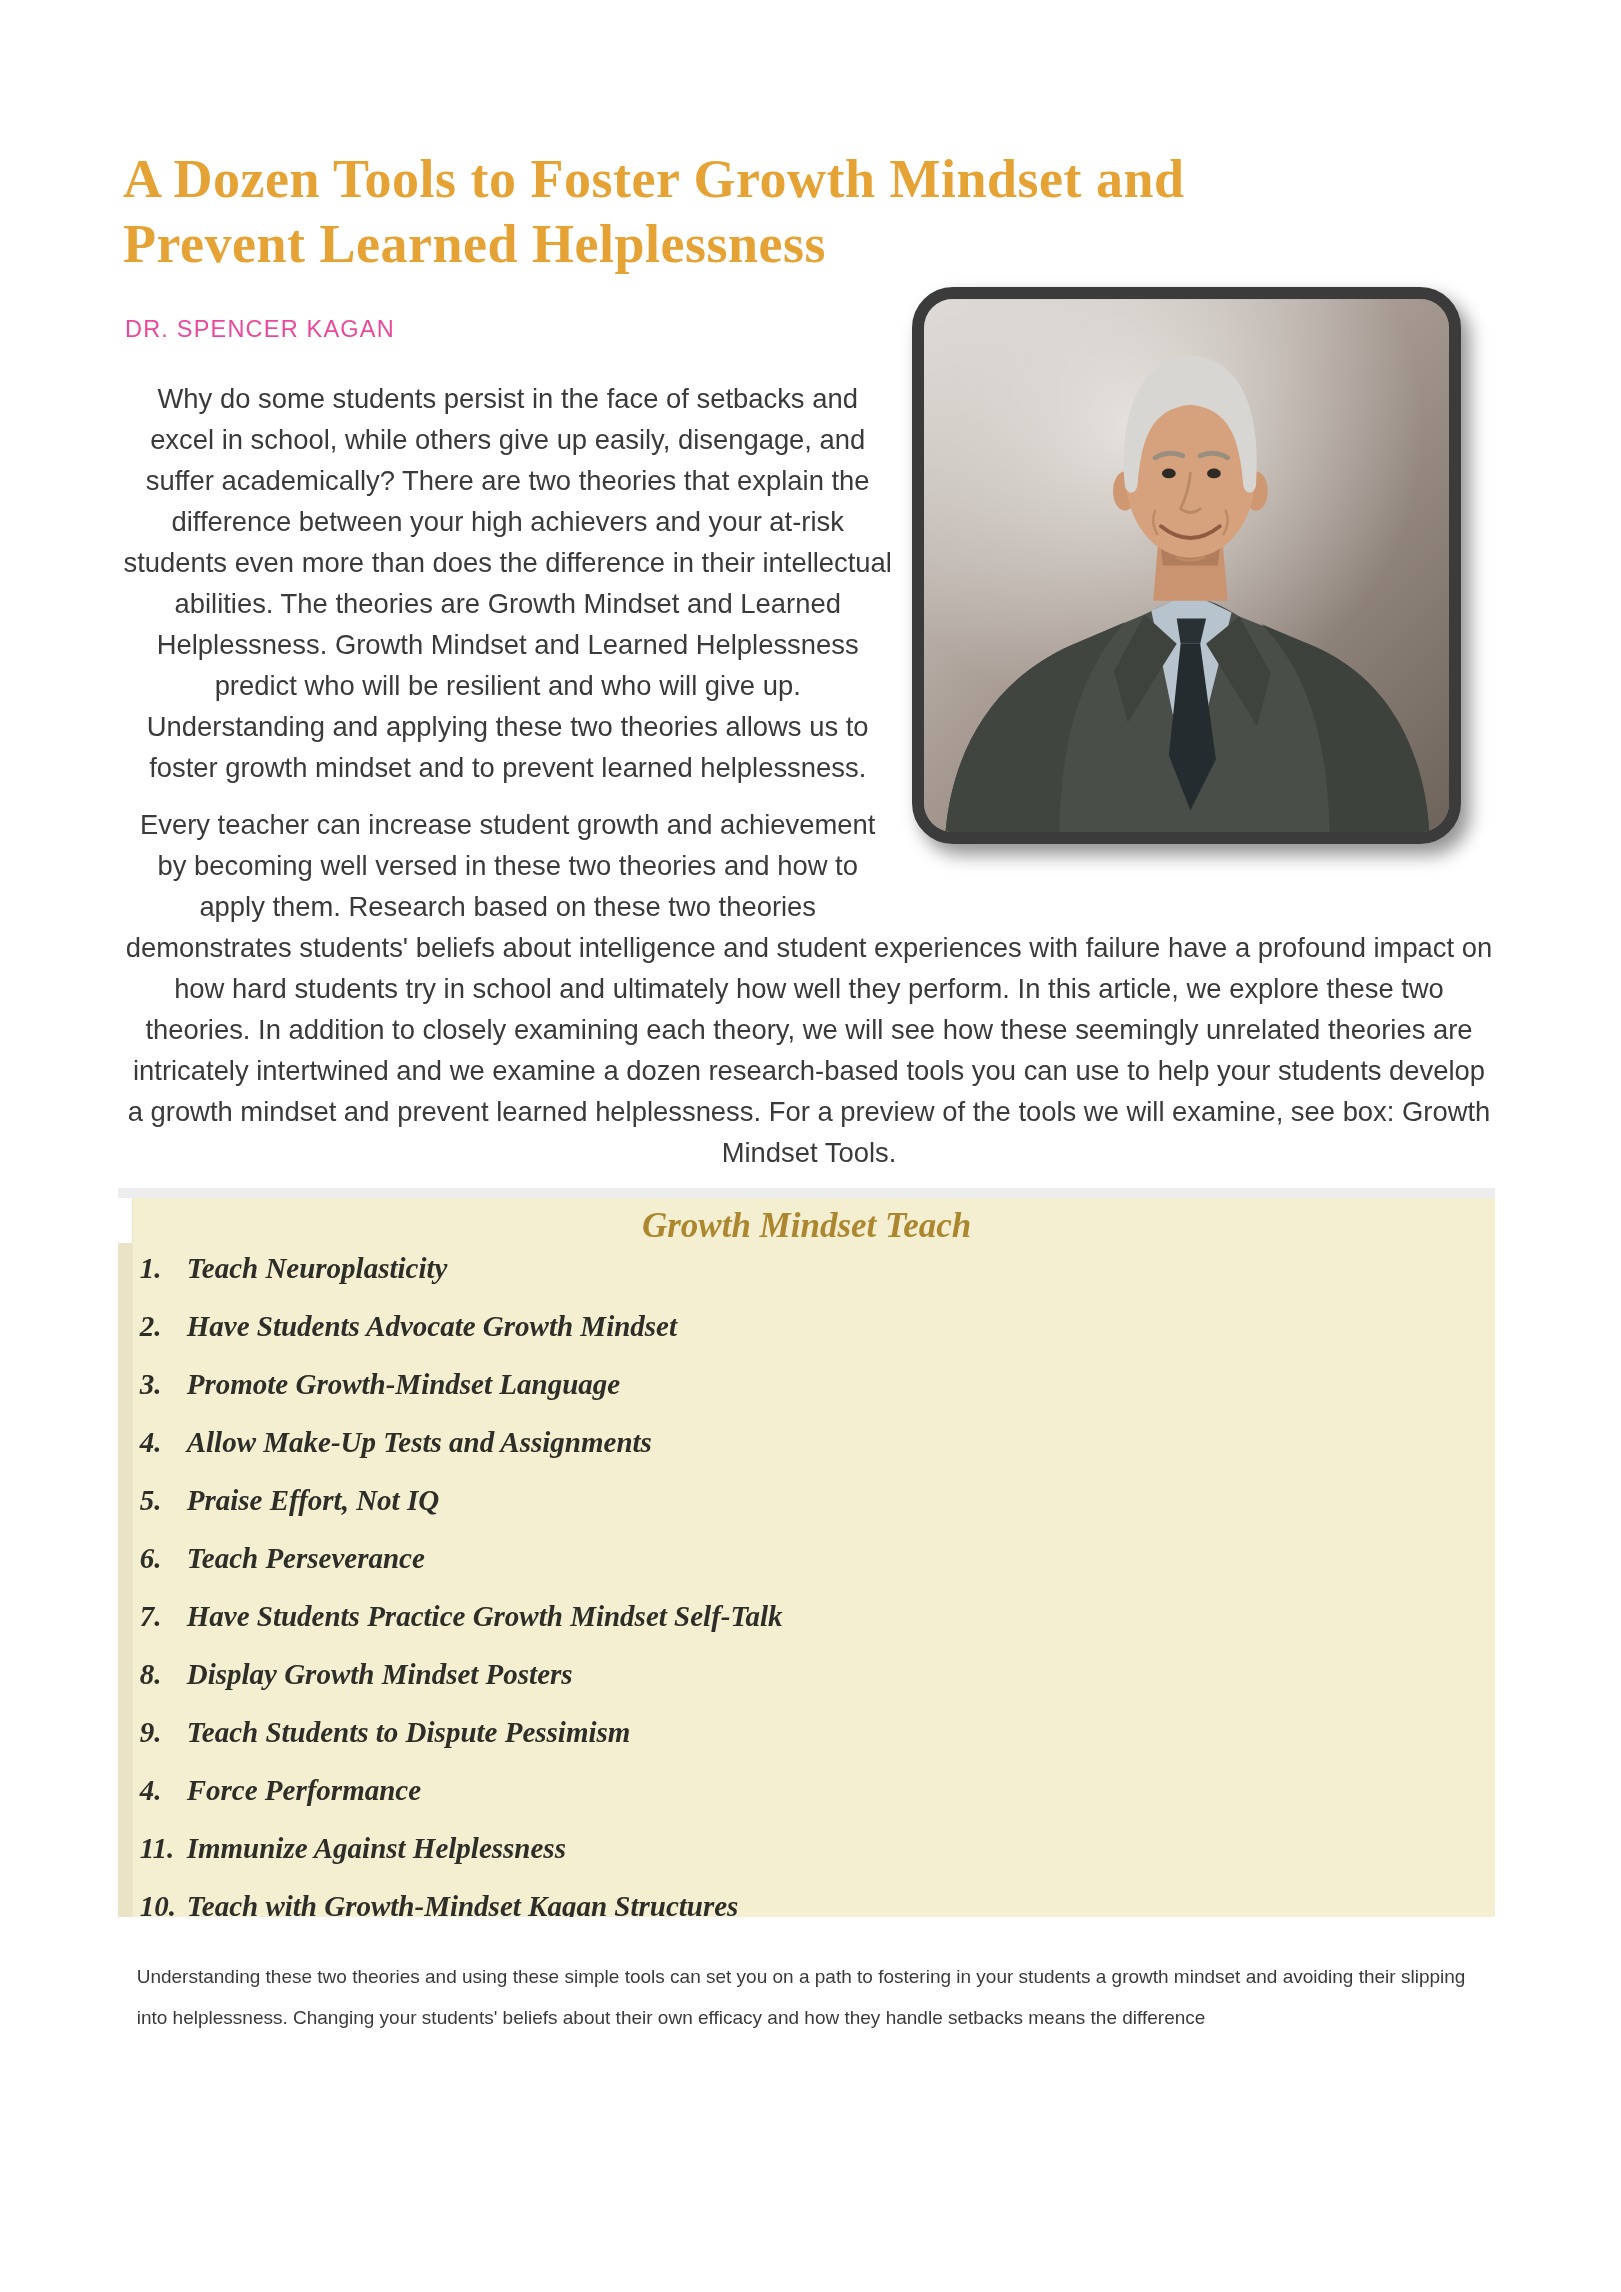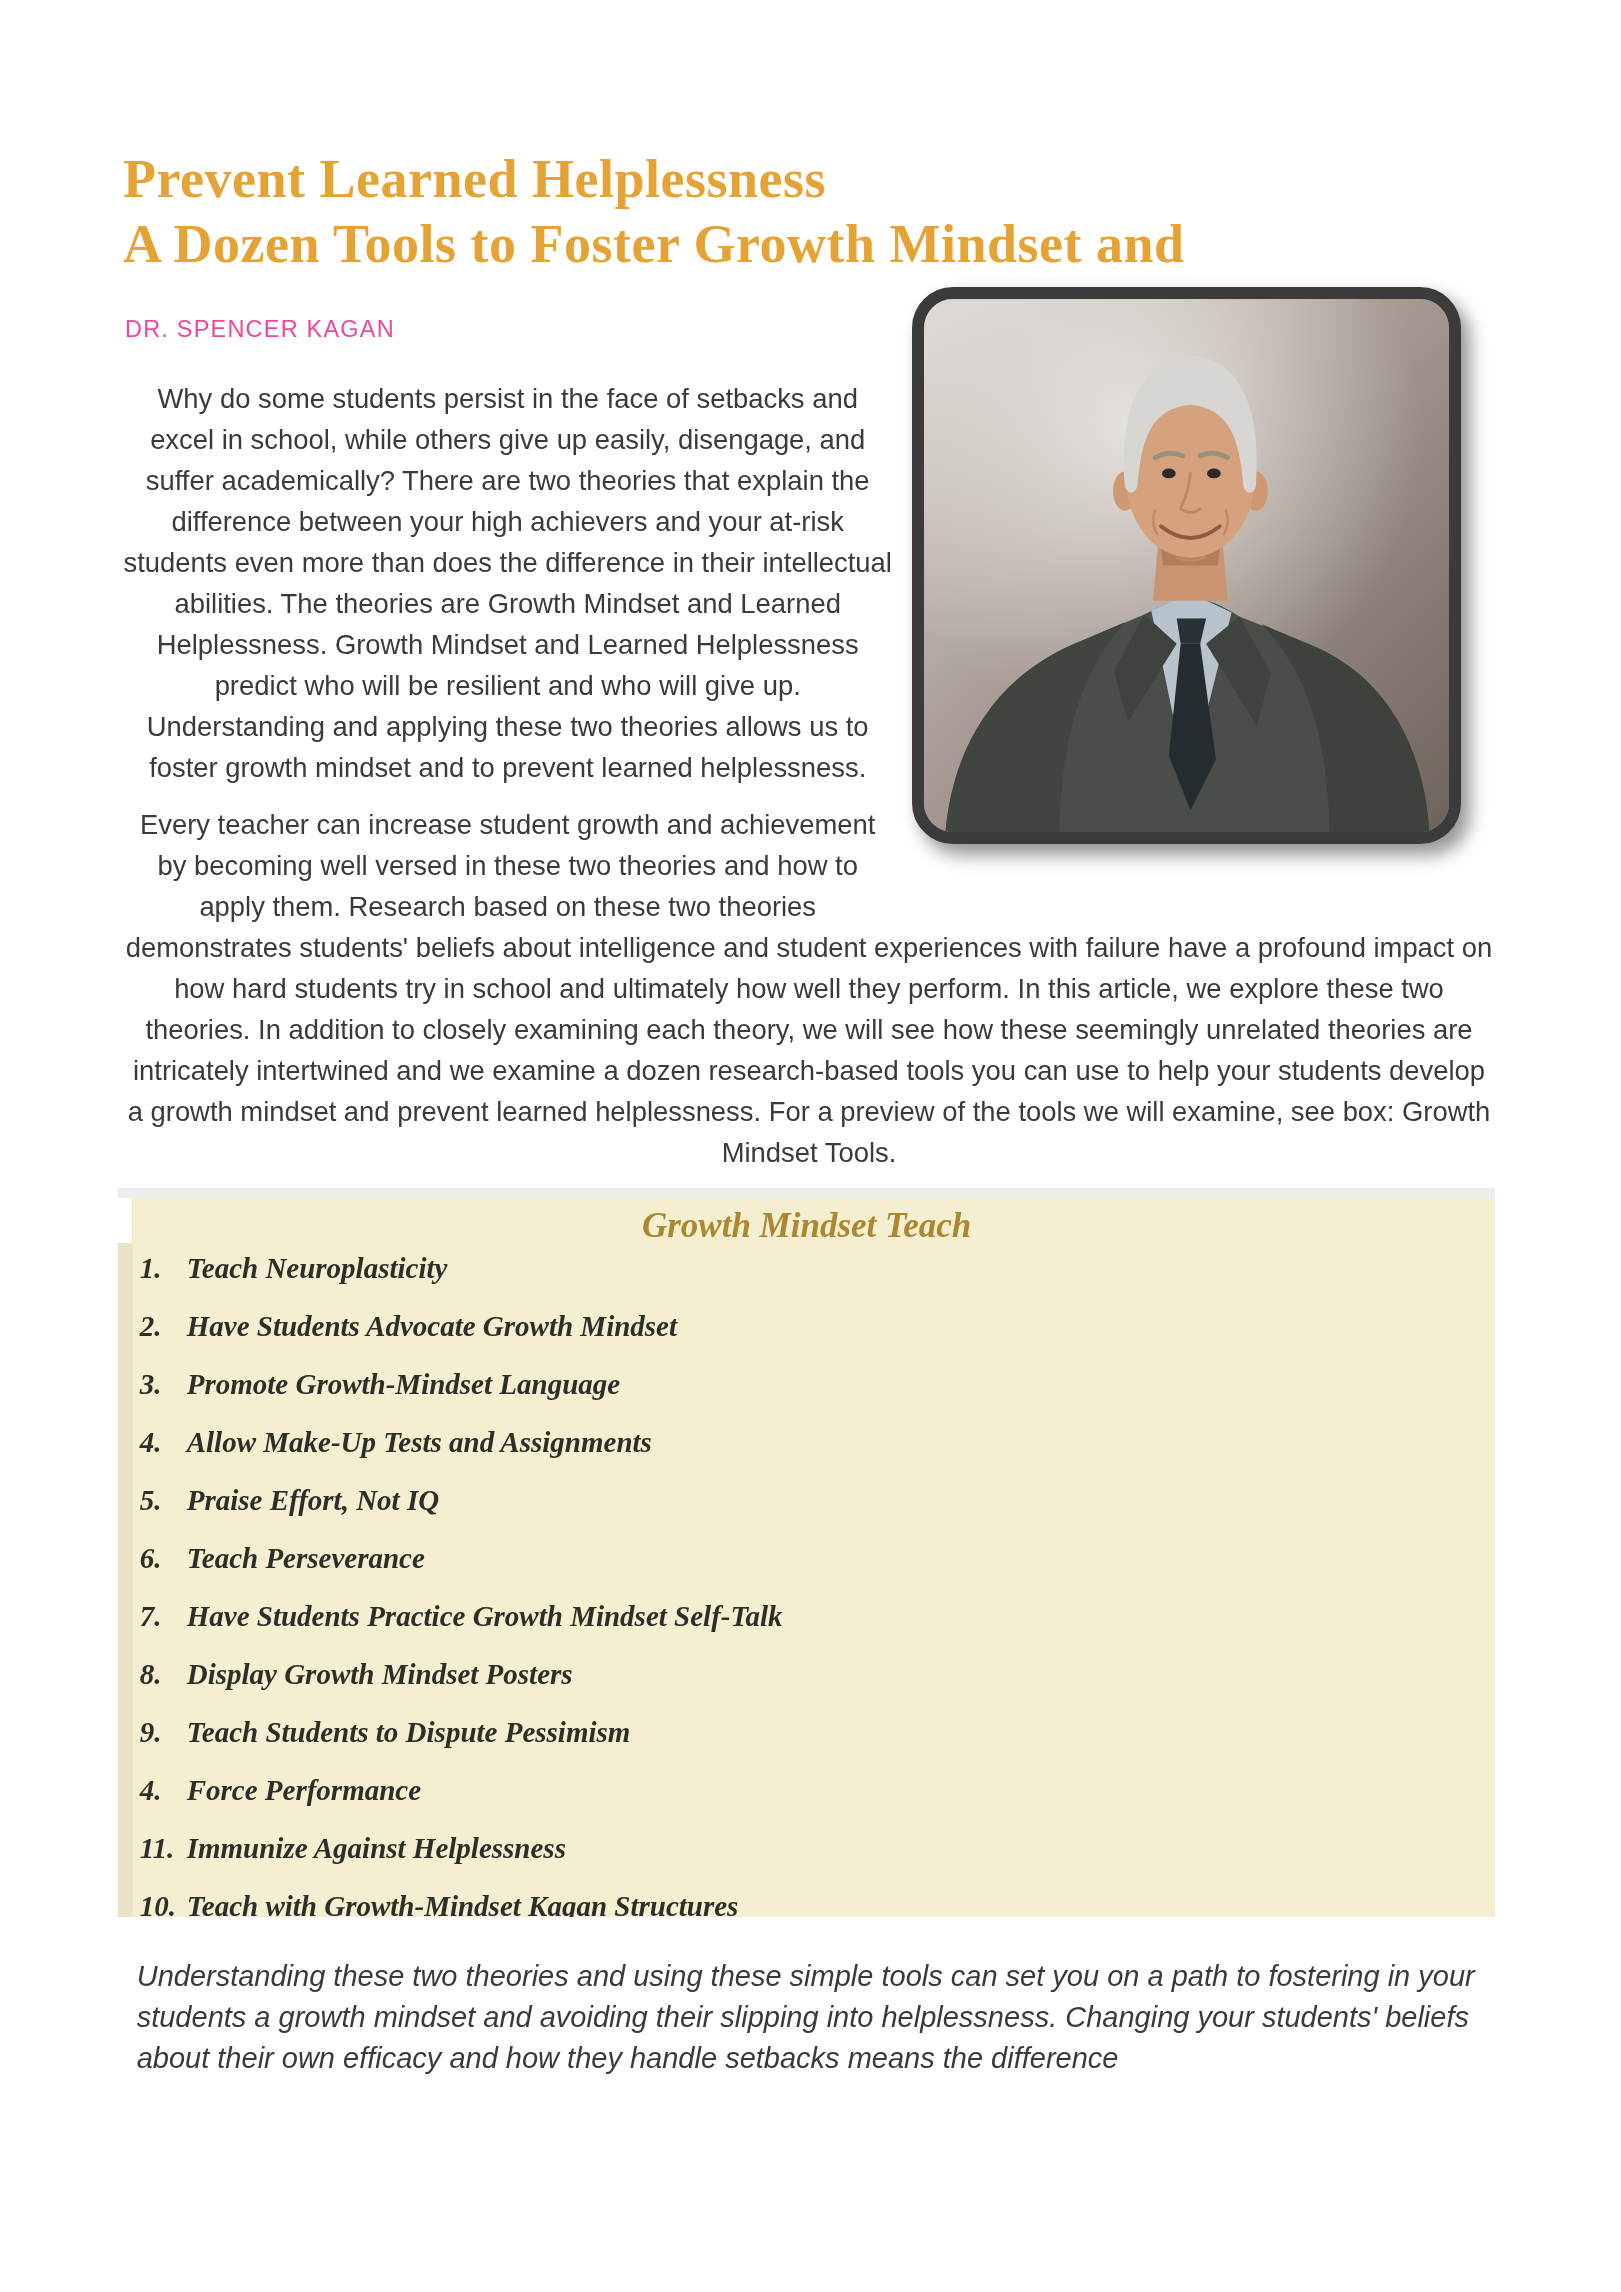--- a/index.html
+++ b/index.html
@@ -43,30 +43,30 @@
   }
   ul.tools-list { list-style:none; margin:7.8px 0 0 0; padding:0 29px 0 21.6px; }
   ul.tools-list li {
     display:flex; height:58px; align-items:flex-start;
     font-family:"Liberation Serif", serif; font-style:italic; font-weight:bold;
     font-size:29px; line-height:32px; color:#2E2E28;
   }
   ul.tools-list .num { width:47px; flex:0 0 47px; }
   ul.tools-list .txt { flex:1; }
 
-  p.closing { margin:39px 0 0 13.7px; width:1343px; font-size:29px; line-height:41px; color:#3a3a3a;font-style:italic; }
+  p.closing { margin:39px 0 0 13.7px; width:1343px; font-size:19px; line-height:41px; color:#3a3a3a; }
 </style>
 </head>
 <body>
 
 <div class="content">
 
   <div class="title">
+    <div>A Dozen Tools to Foster Growth Mindset and</div>
     <div>Prevent Learned Helplessness</div>
-    <div>A Dozen Tools to Foster Growth Mindset and</div>
   </div>
 
   <div class="photo-float">
     <div class="photo-frame">
       <svg width="525" height="533" viewBox="0 0 536 544" role="img">
         <defs>
           <linearGradient id="bg" x1="0" y1="0" x2="1" y2="1">
             <stop offset="0" stop-color="#DCD8D3"></stop>
             <stop offset="0.45" stop-color="#A79B93"></stop>
             <stop offset="1" stop-color="#6E635B"></stop>

